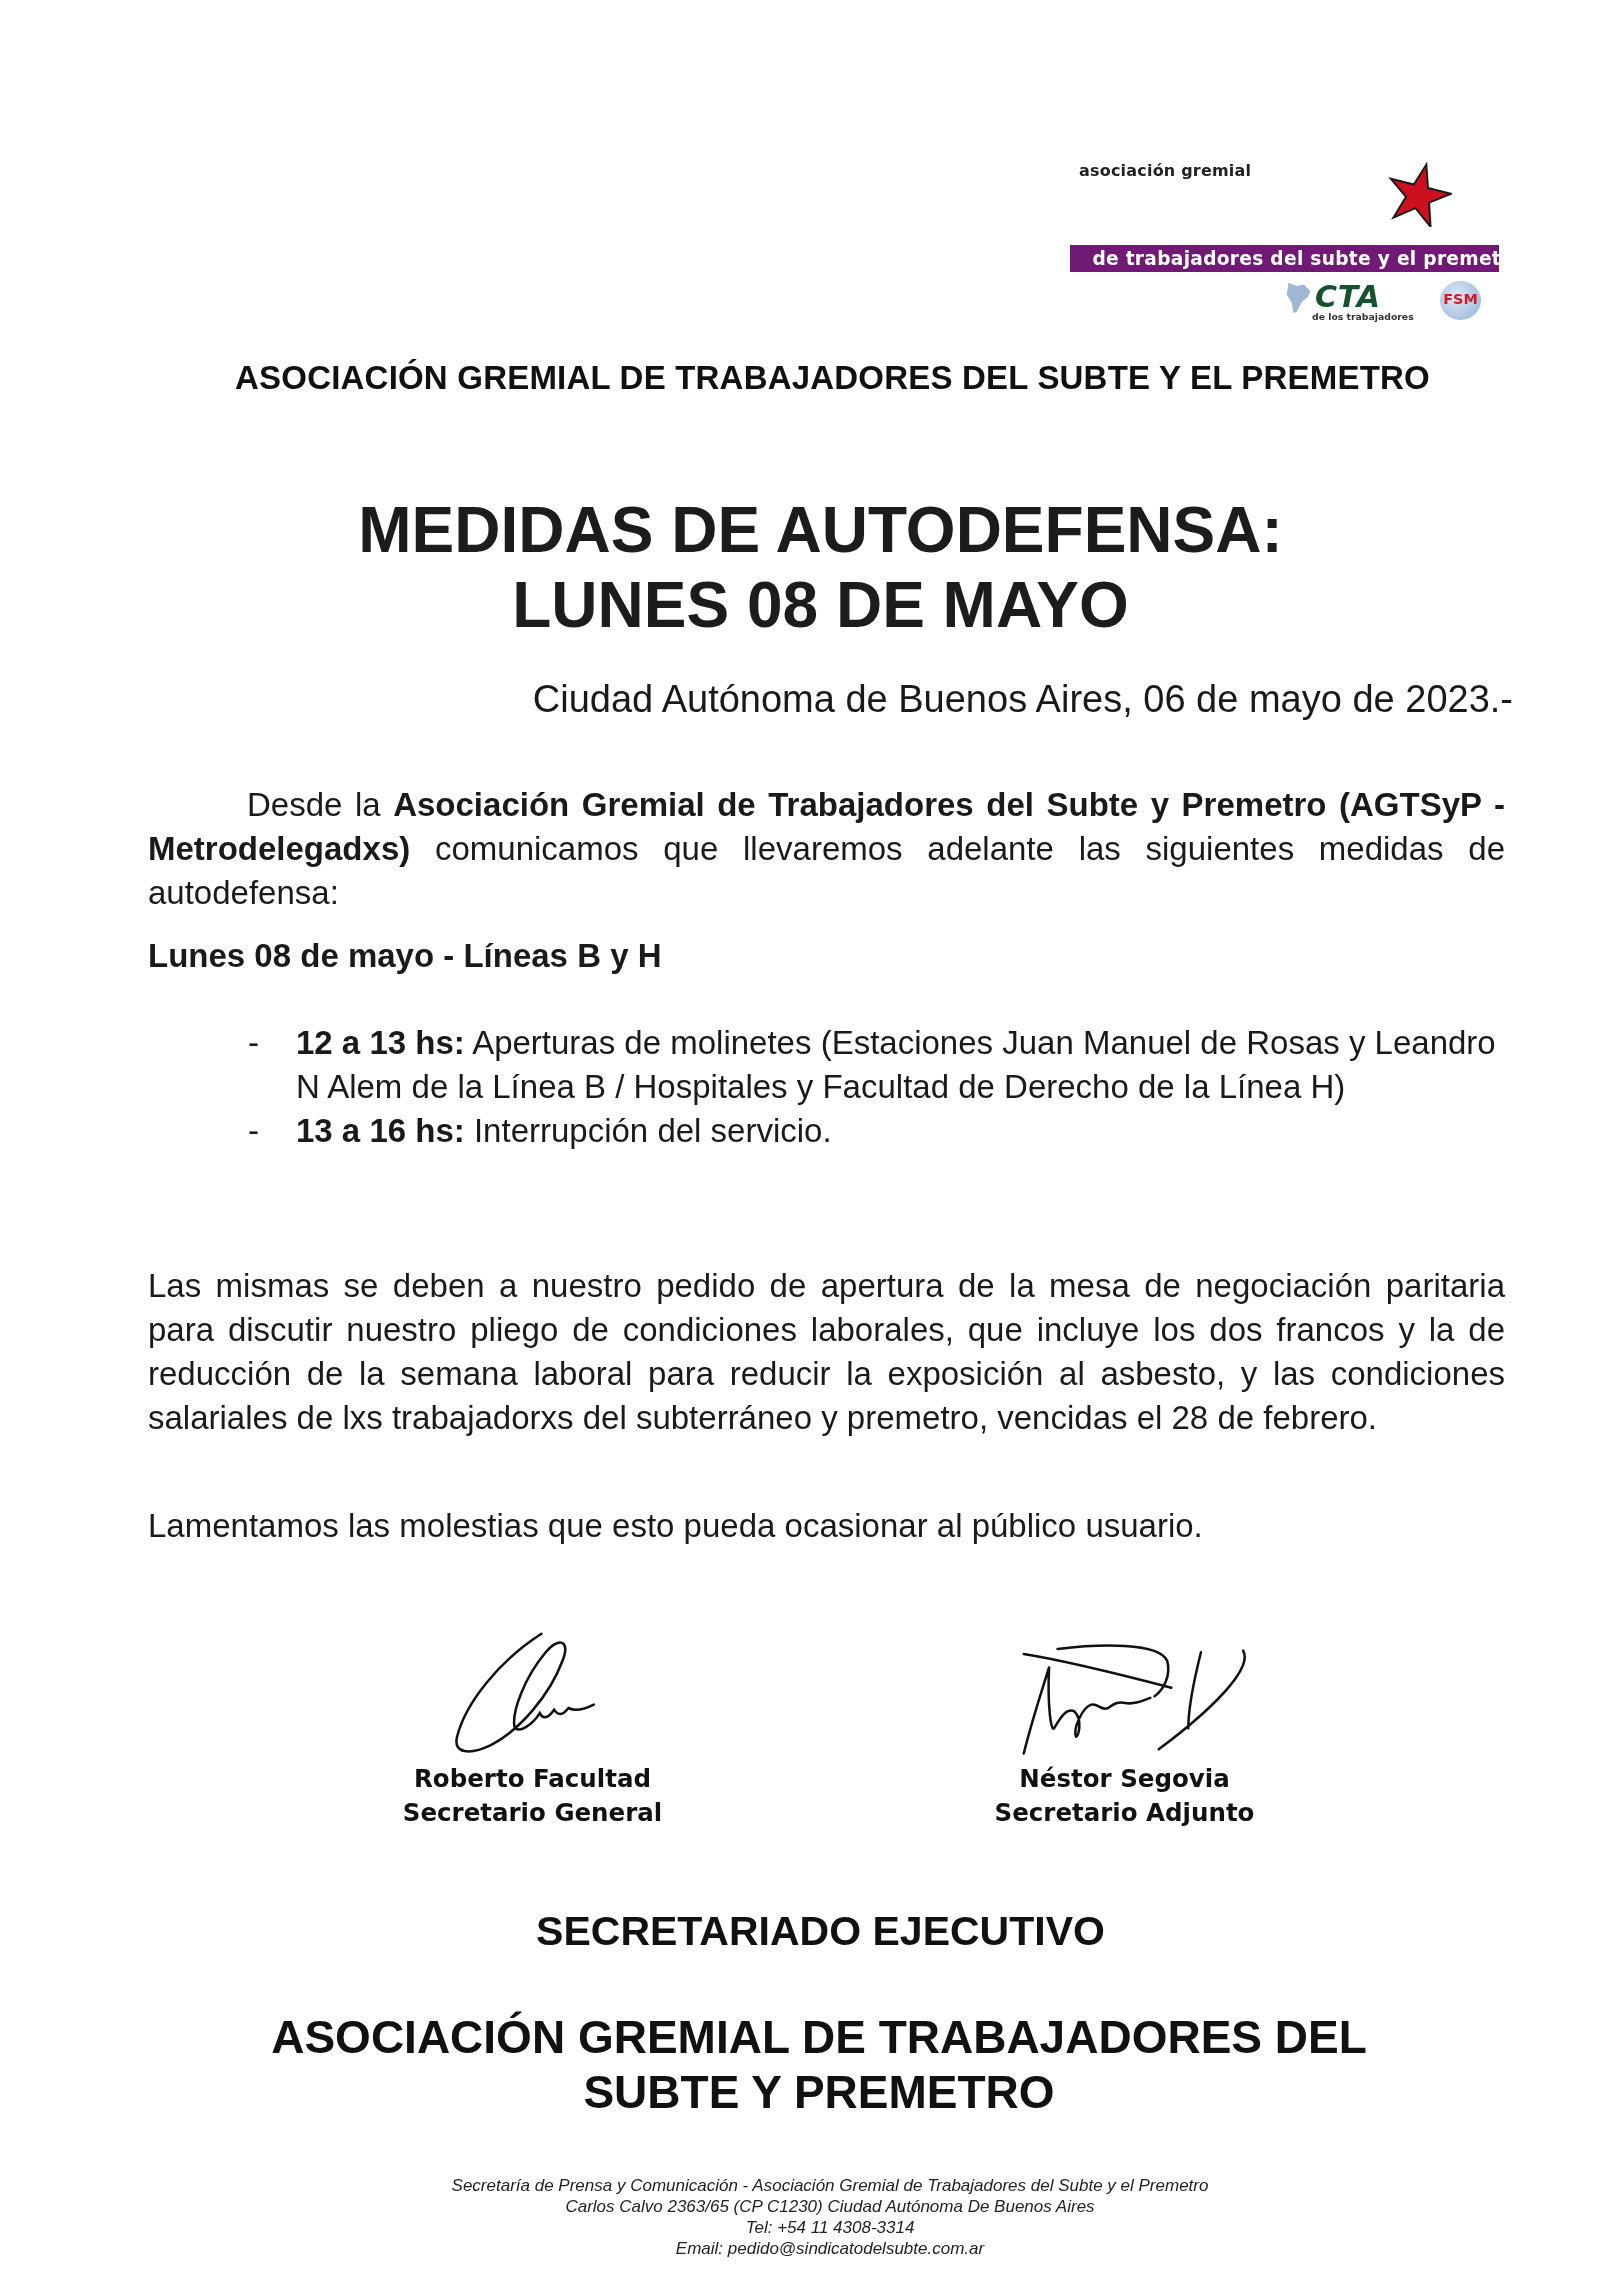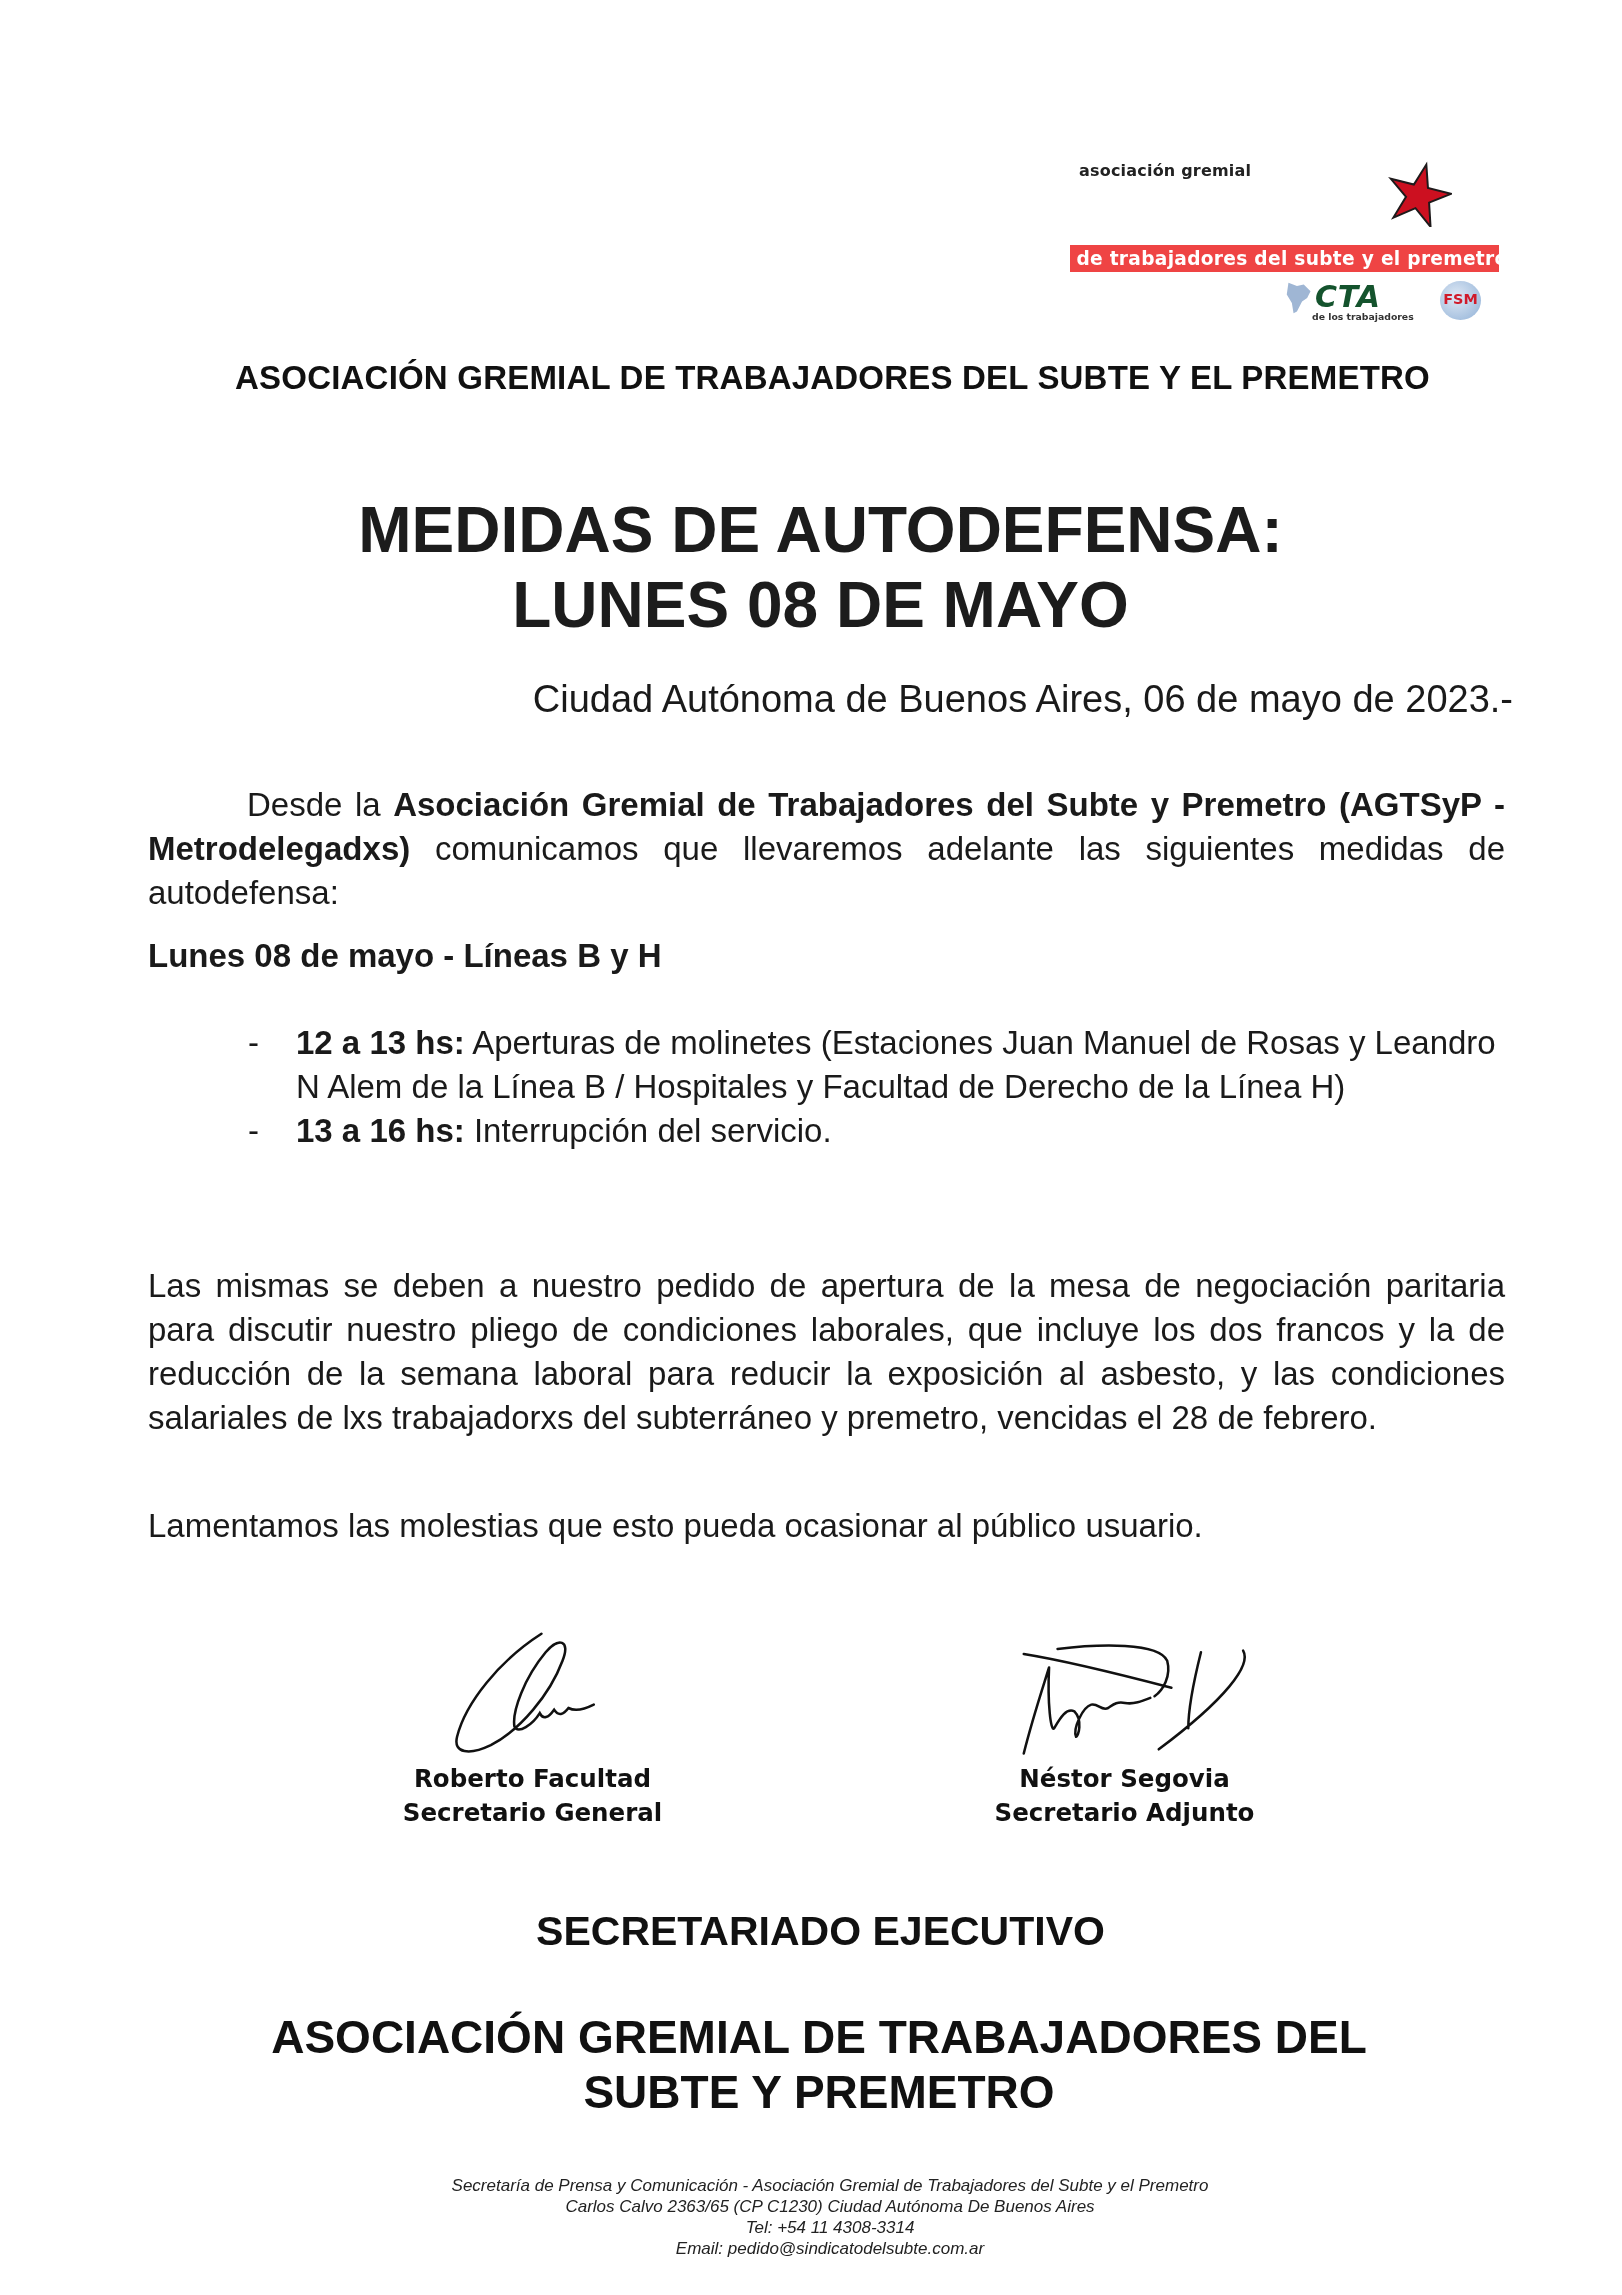--- a/index.html
+++ b/index.html
@@ -9,23 +9,23 @@
   
   .logo { position: absolute; left: 1067px; top: 154px; width: 439px; height: 173px; }
   .logo-top { position: absolute; left: 12px; top: 6.8px; font-weight: bold; font-size: 16px;
               color: #222; font-family: "DejaVu Sans", sans-serif; letter-spacing: 0.2px; }
   .logo-big { position: absolute; left: 3.4px; top: -18.6px; font-family: "DejaVu Sans", sans-serif;
               font-weight: bold; font-size: 144px; line-height: 1; letter-spacing: -5px; height: 110px;
               overflow: hidden; white-space: nowrap; }
   .logo-big .red { color: #cc1020; }
   .logo-big .blk { color: #231f20; }
   .logo-star { position: absolute; left: 319px; top: 6.8px; width: 66px; height: 66px; }
-  .logo-band { position: absolute; left: 3.4px; top: 91px; width: 429px; height: 27px; background: #ef4444;
+  .logo-band { position: absolute; left: 3.4px; top: 91px; width: 429px; height: 27px; background: #701a75;
                color: #fff; font-weight: bold; font-size: 18.6px; line-height: 27px;
-               font-family: "DejaVu Sans", sans-serif; white-space: nowrap; padding-left: 6px;
+               font-family: "DejaVu Sans", sans-serif; white-space: nowrap; padding-left: 22px;
                box-sizing: border-box; letter-spacing: 0.3px; }
   .logo-cta { position: absolute; left: 218px; top: 125px; width: 135px; height: 46px; }
   .logo-cta .cta-word { position: absolute; left: 30px; top: 0; font-family: "DejaVu Sans", sans-serif;
                         font-weight: bold; font-style: italic; font-size: 30px; color: #14532d; letter-spacing: 0.8px; }
   .logo-cta .cta-sub { position: absolute; left: 27px; top: 32px; font-size: 9.3px; font-weight: bold; color: #333;
                        font-family: "DejaVu Sans", sans-serif; }
   .logo-cta .cta-map { position: absolute; left: 0; top: 1.7px; width: 29px; height: 34px; }
   .logo-fsm { position: absolute; left: 370px; top: 127px; width: 47px; height: 44px; }
   .logo-fsm .fsm-globe { position: absolute; left: 3.4px; top: 0; width: 41px; height: 39px; border-radius: 50%;
                          background: radial-gradient(circle at 40% 40%, #dfe9f5, #8fb0d6); }

